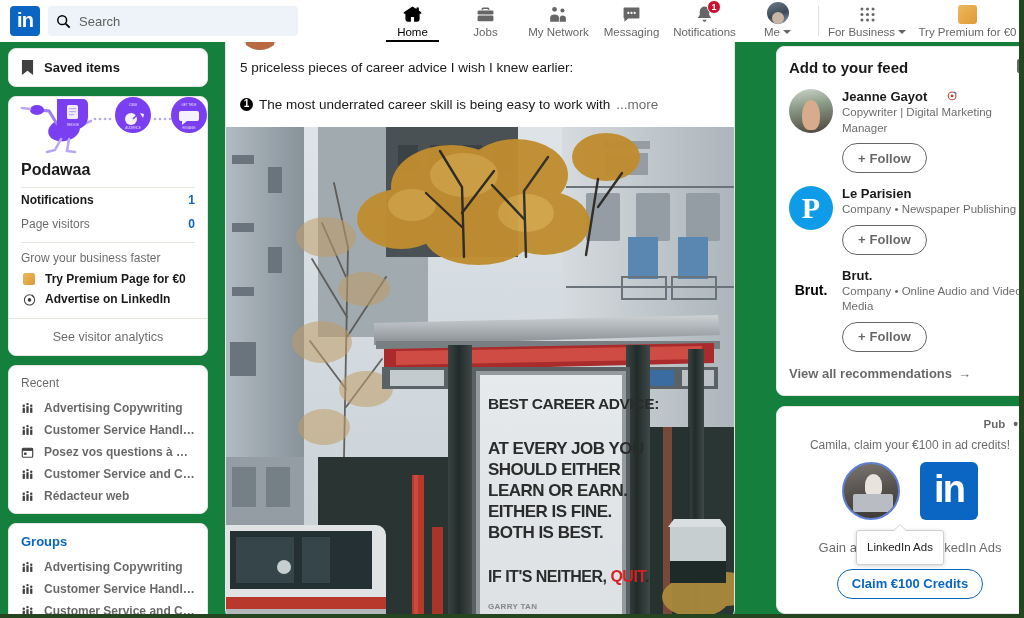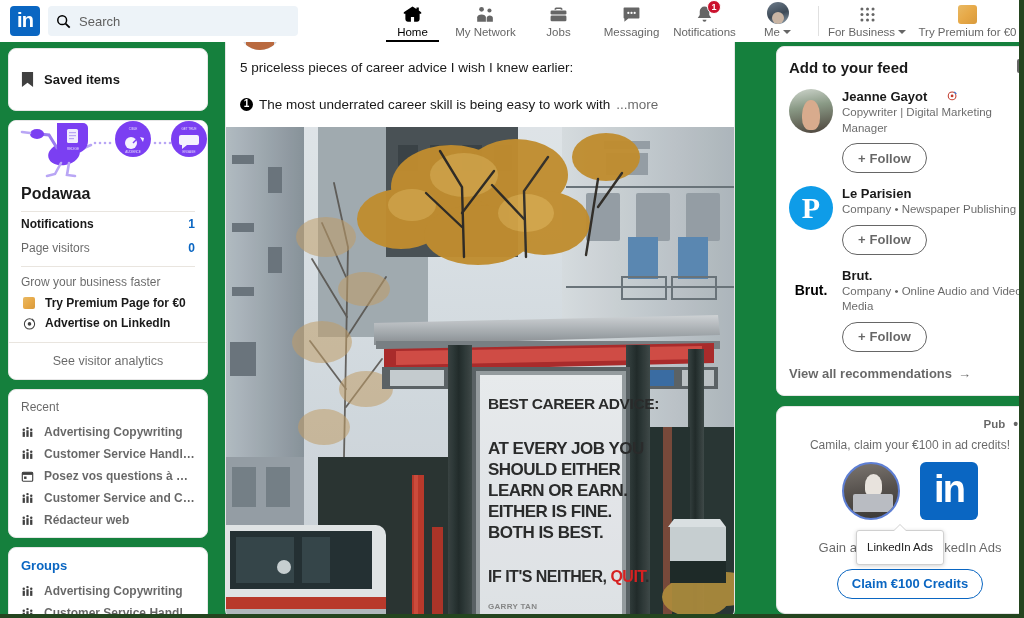--- a/index.html
+++ b/index.html
@@ -63,21 +63,21 @@
     border-right:4px solid transparent; border-top:4px solid currentColor; margin-left:3px;
     vertical-align: middle;}
   .premium-sq { width:19px;height:19px;border-radius:3px;
     background: linear-gradient(135deg,#e8b964 0%,#e7a948 50%,#d89a3c 100%); }
 
   
   .left-col {
     position: absolute; left: 8px; top: 42px; width: 200px;
   }
   .card { background: #fff; border: 1px solid #e6e6e6; border-radius: 8px; }
-  .saved-card { padding: 22px 12px; display: flex; align-items: center; margin-top: 6px; }
+  .saved-card { padding: 10px 12px; display: flex; align-items: center; margin-top: 6px; }
   .saved-card .lbl { font-size: 13px; font-weight: bold; margin-left: 10px; color: #000000E6; }
 
   .profile-card { margin-top: 9px; overflow: hidden; }
   .banner {
     height: 58px; position: relative; overflow: hidden;
     background: #ffffff;
   }
   .banner svg { position: absolute; top: 0; left: 0; }
   .profile-name { font-size: 16px; font-weight: bold; padding: 6px 12px 8px; }
   .divider { height: 1px; background: #e9e5df; margin: 0 12px; }
@@ -233,37 +233,37 @@
         <span class="ico">
           <svg width="19" height="19" viewBox="0 0 24 24" fill="currentColor">
               <path d="M23 9v2h-2v7a3 3 0 01-3 3h-4v-6h-4v6H6a3 3 0 01-3-3v-7H1V9l11-7 5 3.18V3h3v4.09z"></path>
             </svg>
         </span>
         <span class="lbl">Home</span>
       </div>
       <div class="nav-item">
         <span class="ico">
           <svg width="19" height="19" viewBox="0 0 24 24" fill="currentColor">
+              <path d="M9 3h6a2 2 0 012 2v1h-2.2V5.2H9.2V6H7V5a2 2 0 012-2z"></path>
+              <rect x="2" y="7" width="20" height="5" rx="1.6"></rect>
+              <rect x="2" y="13.4" width="20" height="7.2" rx="1.6"></rect>
+            </svg>
+        </span>
+        <span class="lbl">Jobs</span>
+      </div>
+      <div class="nav-item">
+        <span class="ico">
+          <svg width="19" height="19" viewBox="0 0 24 24" fill="currentColor">
               <circle cx="7" cy="5.5" r="3"></circle>
               <circle cx="17" cy="7" r="2.6"></circle>
               <path d="M1.5 21v-5.5c0-2 2.5-3.5 5.5-3.5s5.5 1.5 5.5 3.5V21z"></path>
               <path d="M13.5 21v-4.6c0-1.8 1.8-3.1 3.9-3.1s3.9 1.3 3.9 3.1V21z"></path>
             </svg>
         </span>
         <span class="lbl">My Network</span>
-      </div>
-      <div class="nav-item">
-        <span class="ico">
-          <svg width="19" height="19" viewBox="0 0 24 24" fill="currentColor">
-              <path d="M9 3h6a2 2 0 012 2v1h-2.2V5.2H9.2V6H7V5a2 2 0 012-2z"></path>
-              <rect x="2" y="7" width="20" height="5" rx="1.6"></rect>
-              <rect x="2" y="13.4" width="20" height="7.2" rx="1.6"></rect>
-            </svg>
-        </span>
-        <span class="lbl">Jobs</span>
       </div>
       <div class="nav-item">
         <span class="ico">
           <svg width="19" height="19" viewBox="0 0 24 24" fill="currentColor">
               <path d="M3 3h18a1 1 0 011 1v12a1 1 0 01-1 1H8l-5 4v-4H3a1 1 0 01-1-1V4a1 1 0 011-1z"></path>
               <circle cx="8" cy="10" r="1.4" fill="#fff"></circle>
               <circle cx="12" cy="10" r="1.4" fill="#fff"></circle>
               <circle cx="16" cy="10" r="1.4" fill="#fff"></circle>
             </svg>
         </span>

